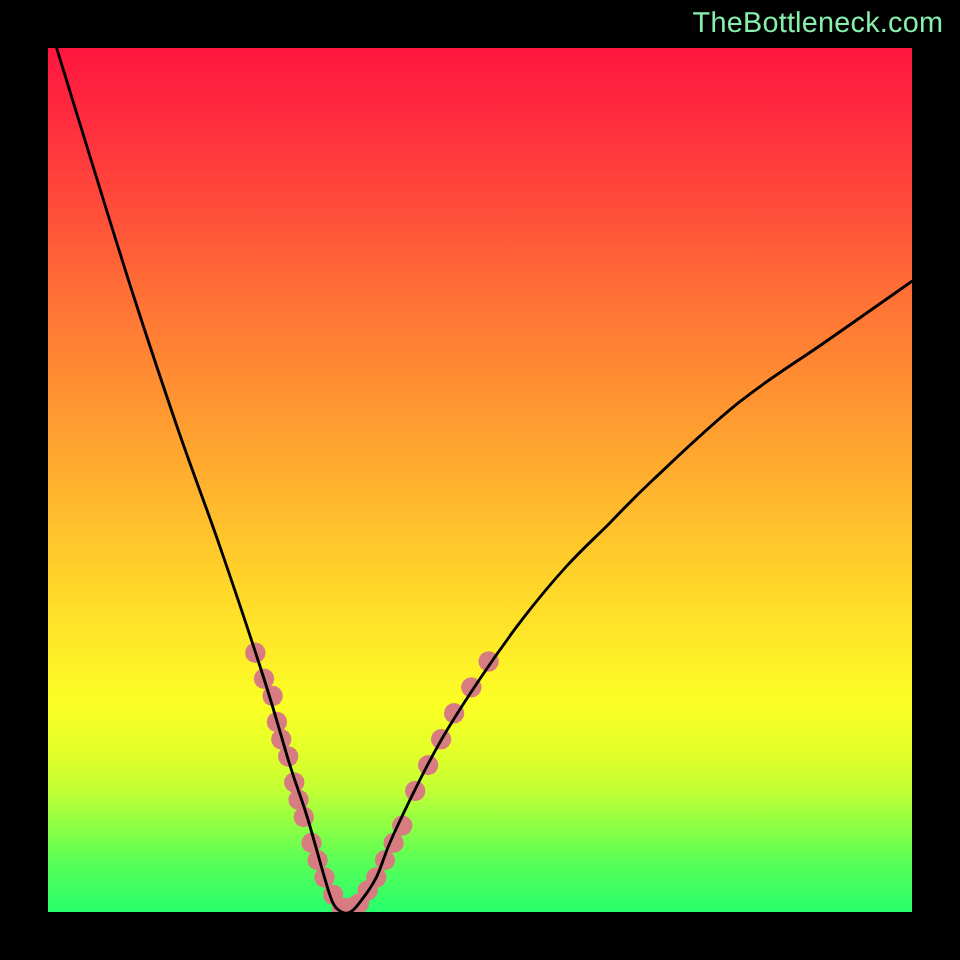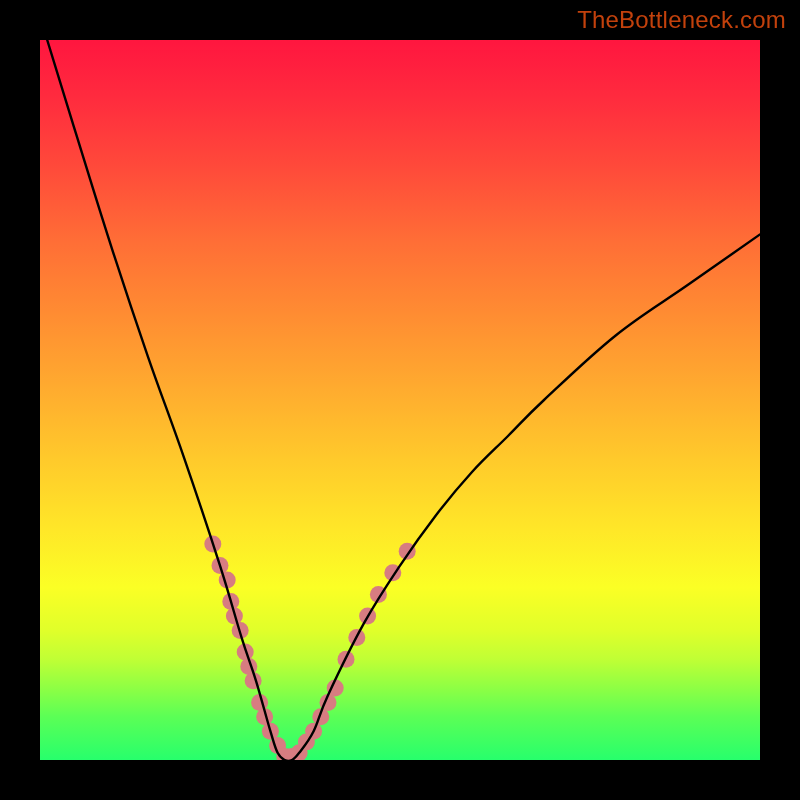--- a/index.html
+++ b/index.html
@@ -40,21 +40,21 @@
       #c0ff35 86%,
       #8eff44 90%,
       #5bff56 94%,
       #27ff6c 100%
     );
   }
   .watermark {
     position: absolute;
     top: 6px;
     right: 14px;
-    color: #c2410c;
+    color: #86efac;
     font-size: 24px;
     font-weight: 500;
     user-select: none;
     letter-spacing: 0.2px;
     margin-left: 44px;
   }
   svg.overlay {
     position: absolute;
     left: 0;
     top: 0;

